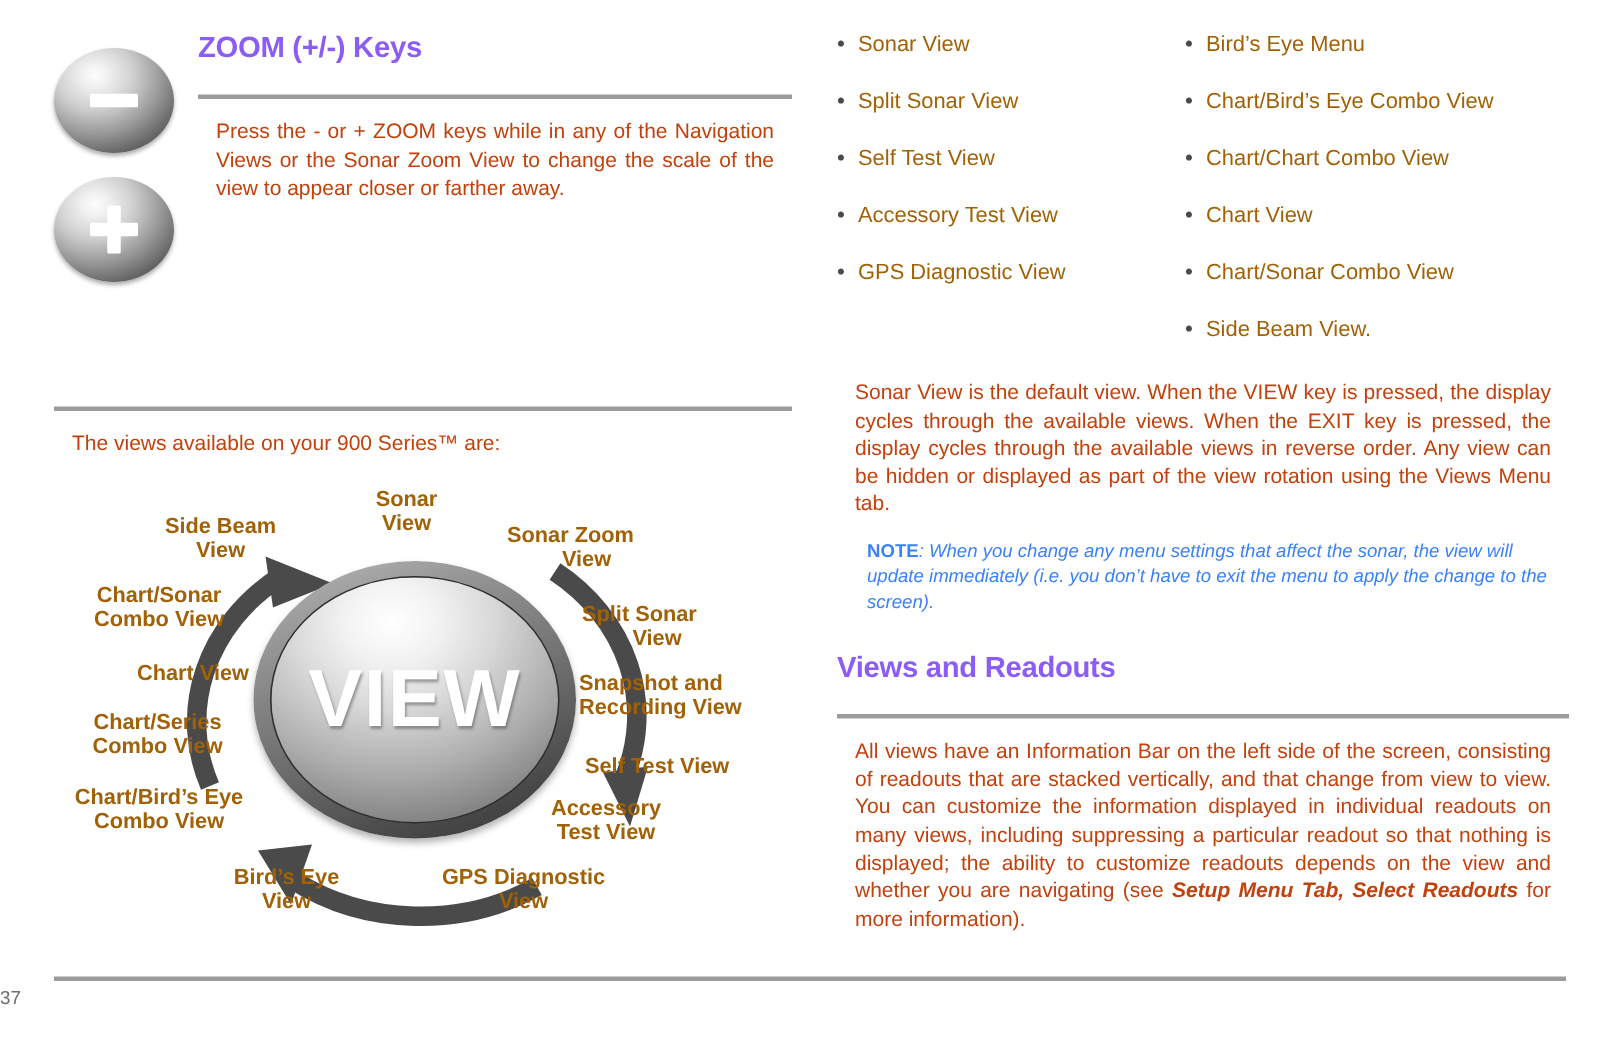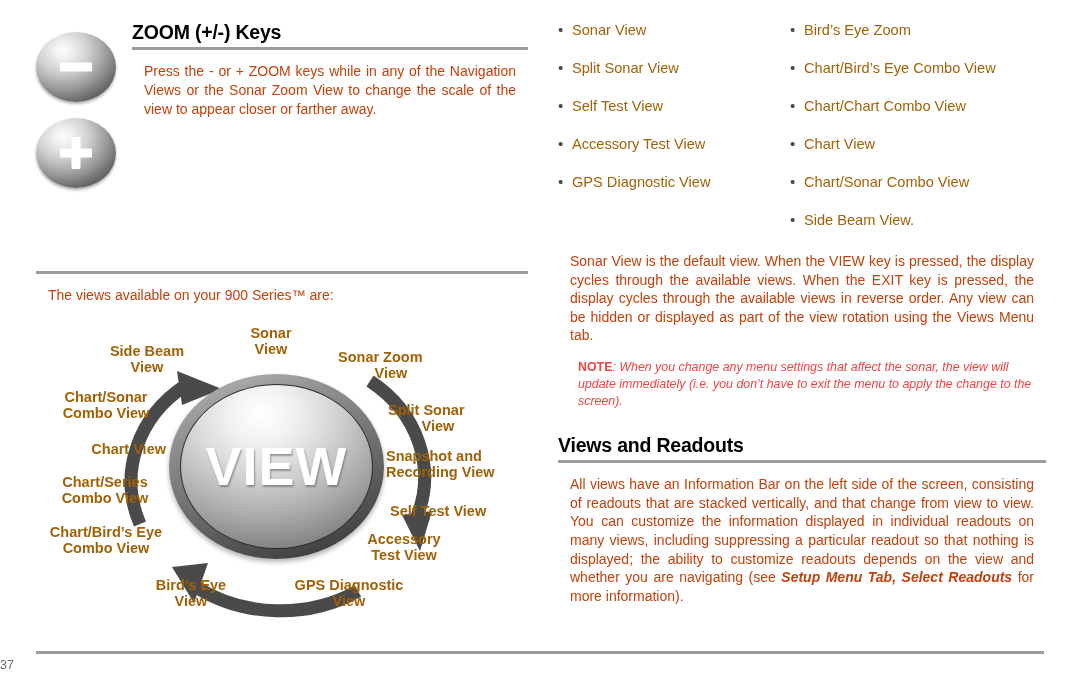--- a/index.html
+++ b/index.html
@@ -32,24 +32,24 @@
     position: absolute;
     left: 558px;
     top: 22px;
     width: 488px;
   }
 
   
   .heading {
     font-size: 19.5px;
     font-weight: bold;
-    color: #000000;
+    color: #8b5cf6;
     letter-spacing: -0.2px;
     margin: 0;
-    padding: 0 0 4px 0;
+    padding: 0 0 20px 0;
     line-height: 1.1;
   }
   .rule {
     height: 3px;
     background: #9c9c9c;
     width: 100%;
     margin-bottom: 9px;
   }
 
   
@@ -60,21 +60,21 @@
     text-align: justify;
     margin: 12px;
   }
   .body-text.nojust { text-align: left; }
 
   .note {
     margin: 14px 0 0 20px;
     font-size: 12.4px;
     line-height: 1.36;
     font-style: italic;
-    color: #ef4444;
+    color: #3b82f6;
   }
   .note b {
     font-style: normal;
     font-weight: bold;
   }
   .bi {
     font-weight: bold;
     font-style: italic;
   }
 
@@ -359,21 +359,21 @@
 
     <div class="bullets">
       <ul class="col-a">
         <li>Sonar View</li>
         <li>Split Sonar View</li>
         <li>Self Test View</li>
         <li>Accessory Test View</li>
         <li>GPS Diagnostic View</li>
       </ul>
       <ul class="col-b">
-        <li>Bird’s Eye Zoom</li>
+        <li>Bird’s Eye Menu</li>
         <li>Chart/Bird’s Eye Combo View</li>
         <li>Chart/Chart Combo View</li>
         <li>Chart View</li>
         <li>Chart/Sonar Combo View</li>
         <li>Side Beam View.</li>
       </ul>
     </div>
 
     <p class="body-text" style="margin-top:2px;">Sonar View is the default view. When the VIEW key is pressed, the display cycles through the available views. When the EXIT key is pressed, the display cycles through the available views in reverse order. Any view can be hidden or displayed as part of the view rotation using the Views Menu tab.</p>
 

